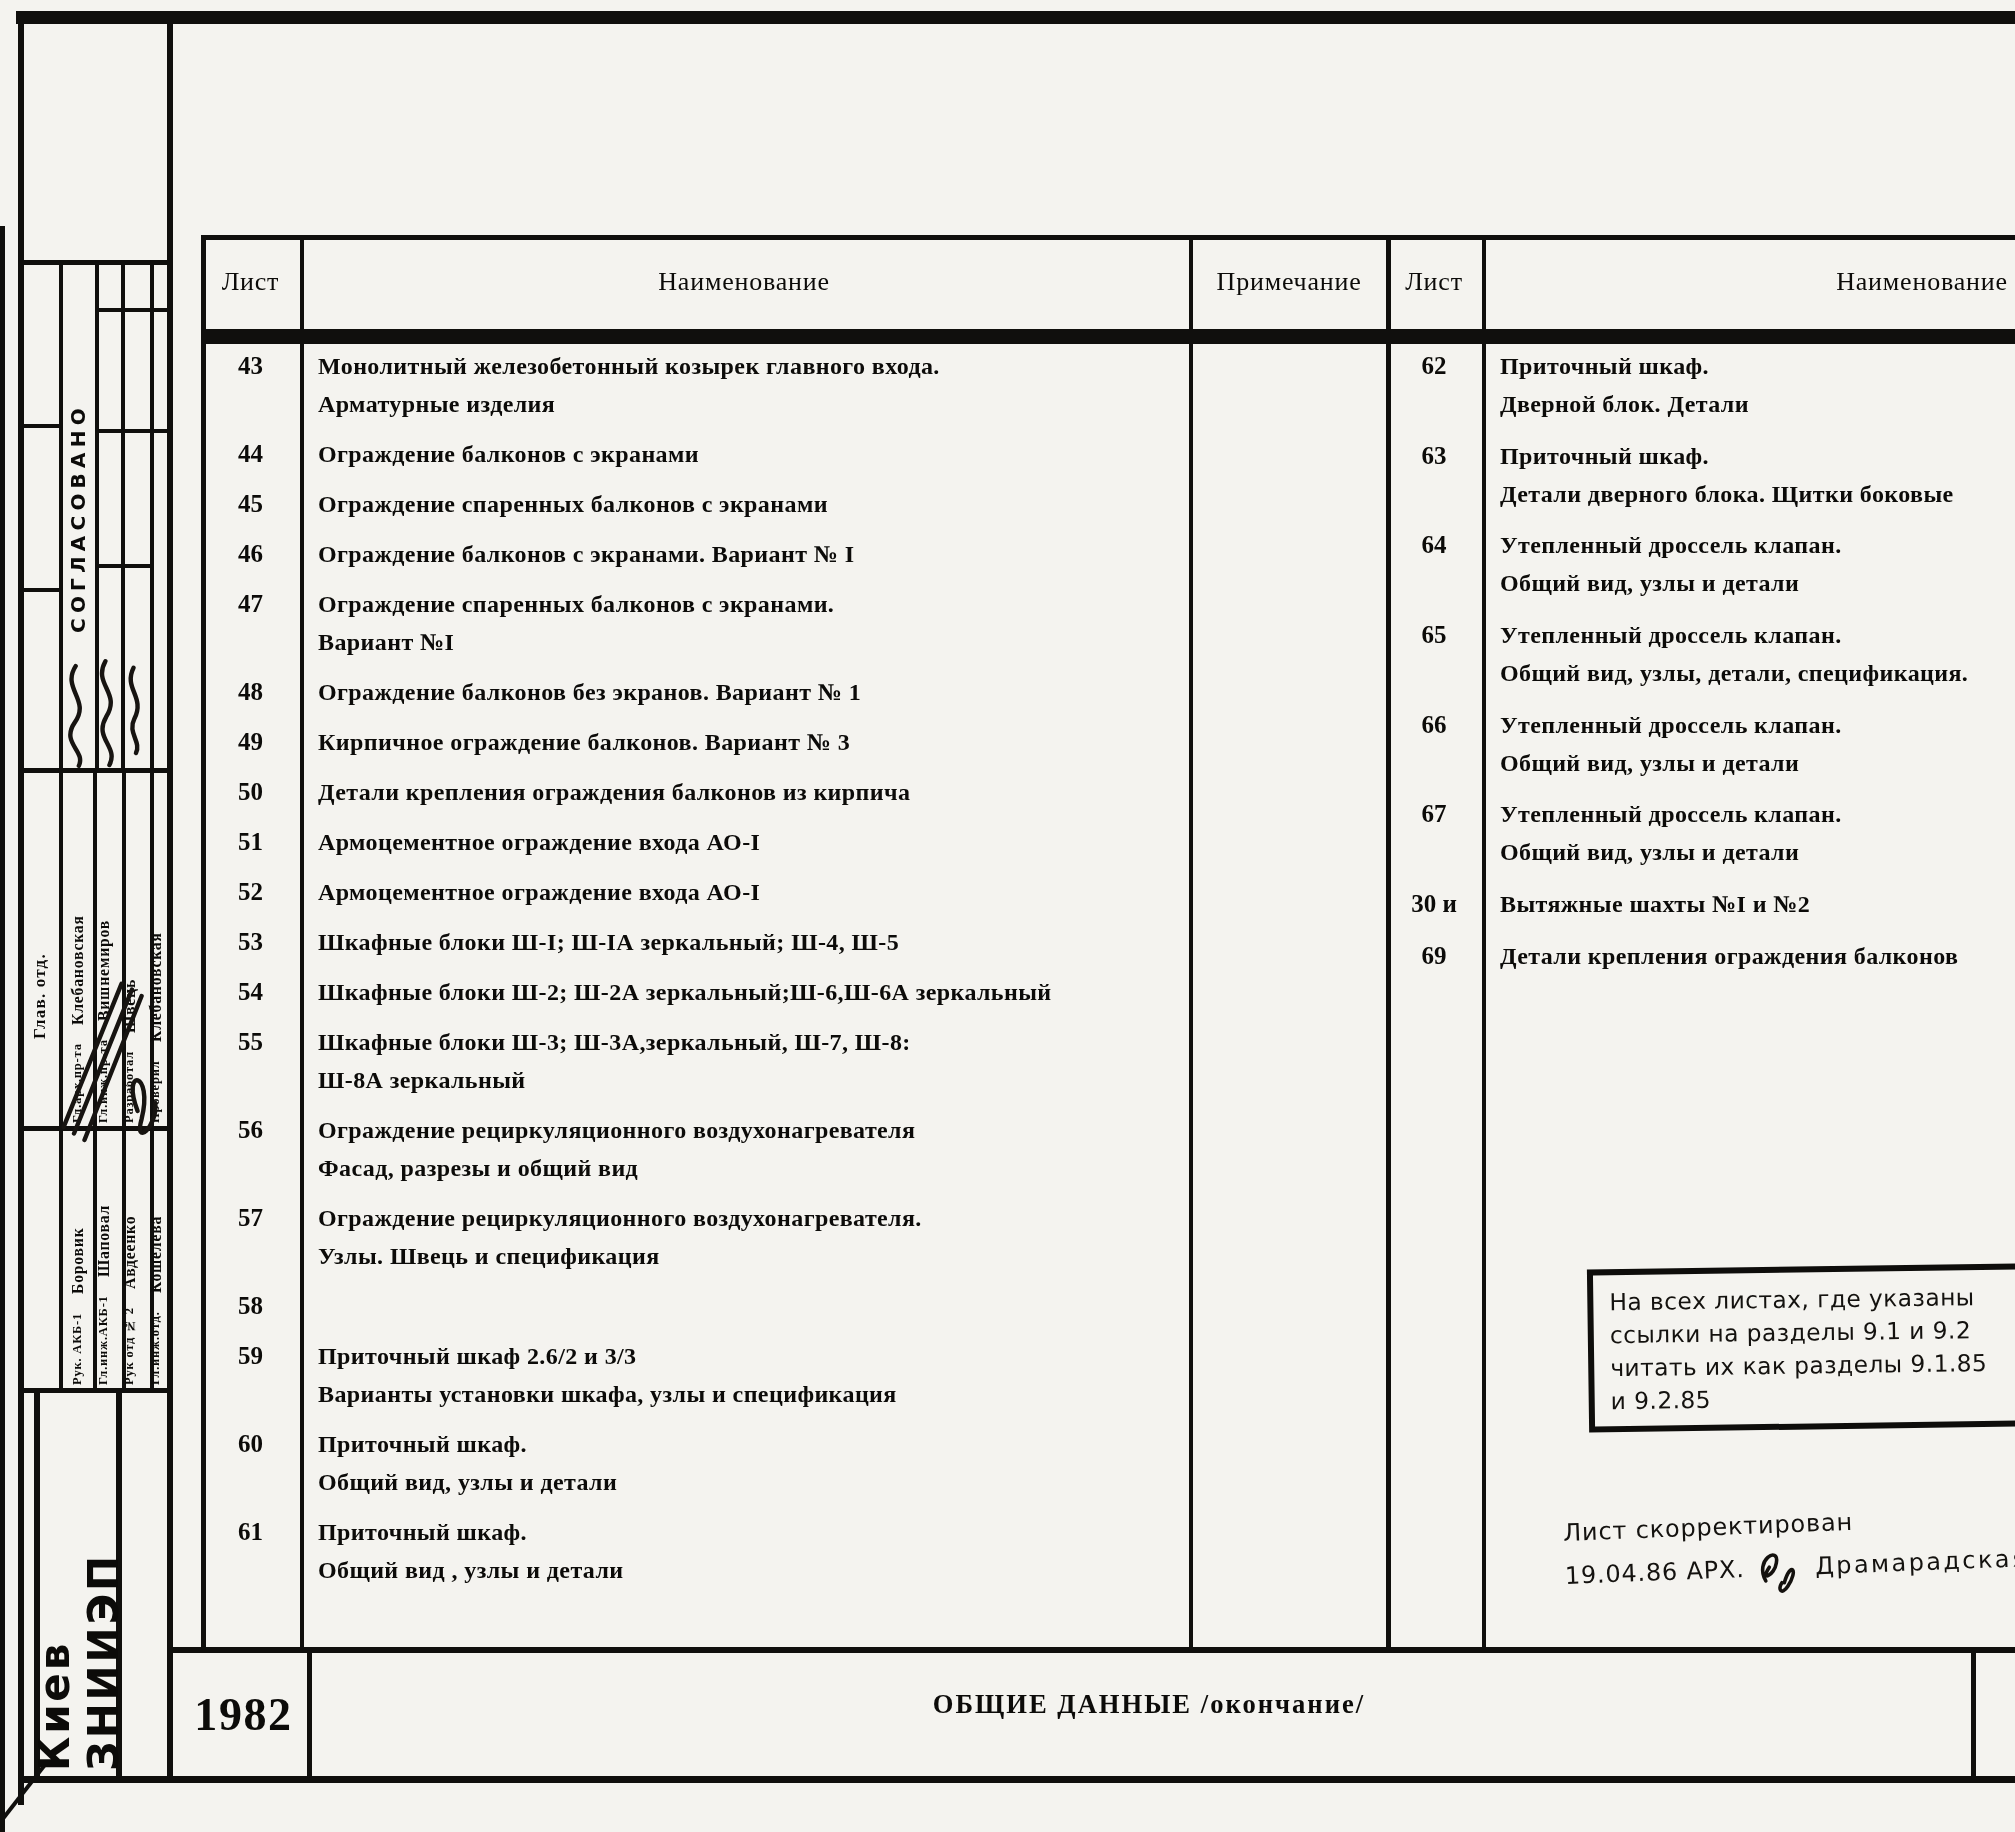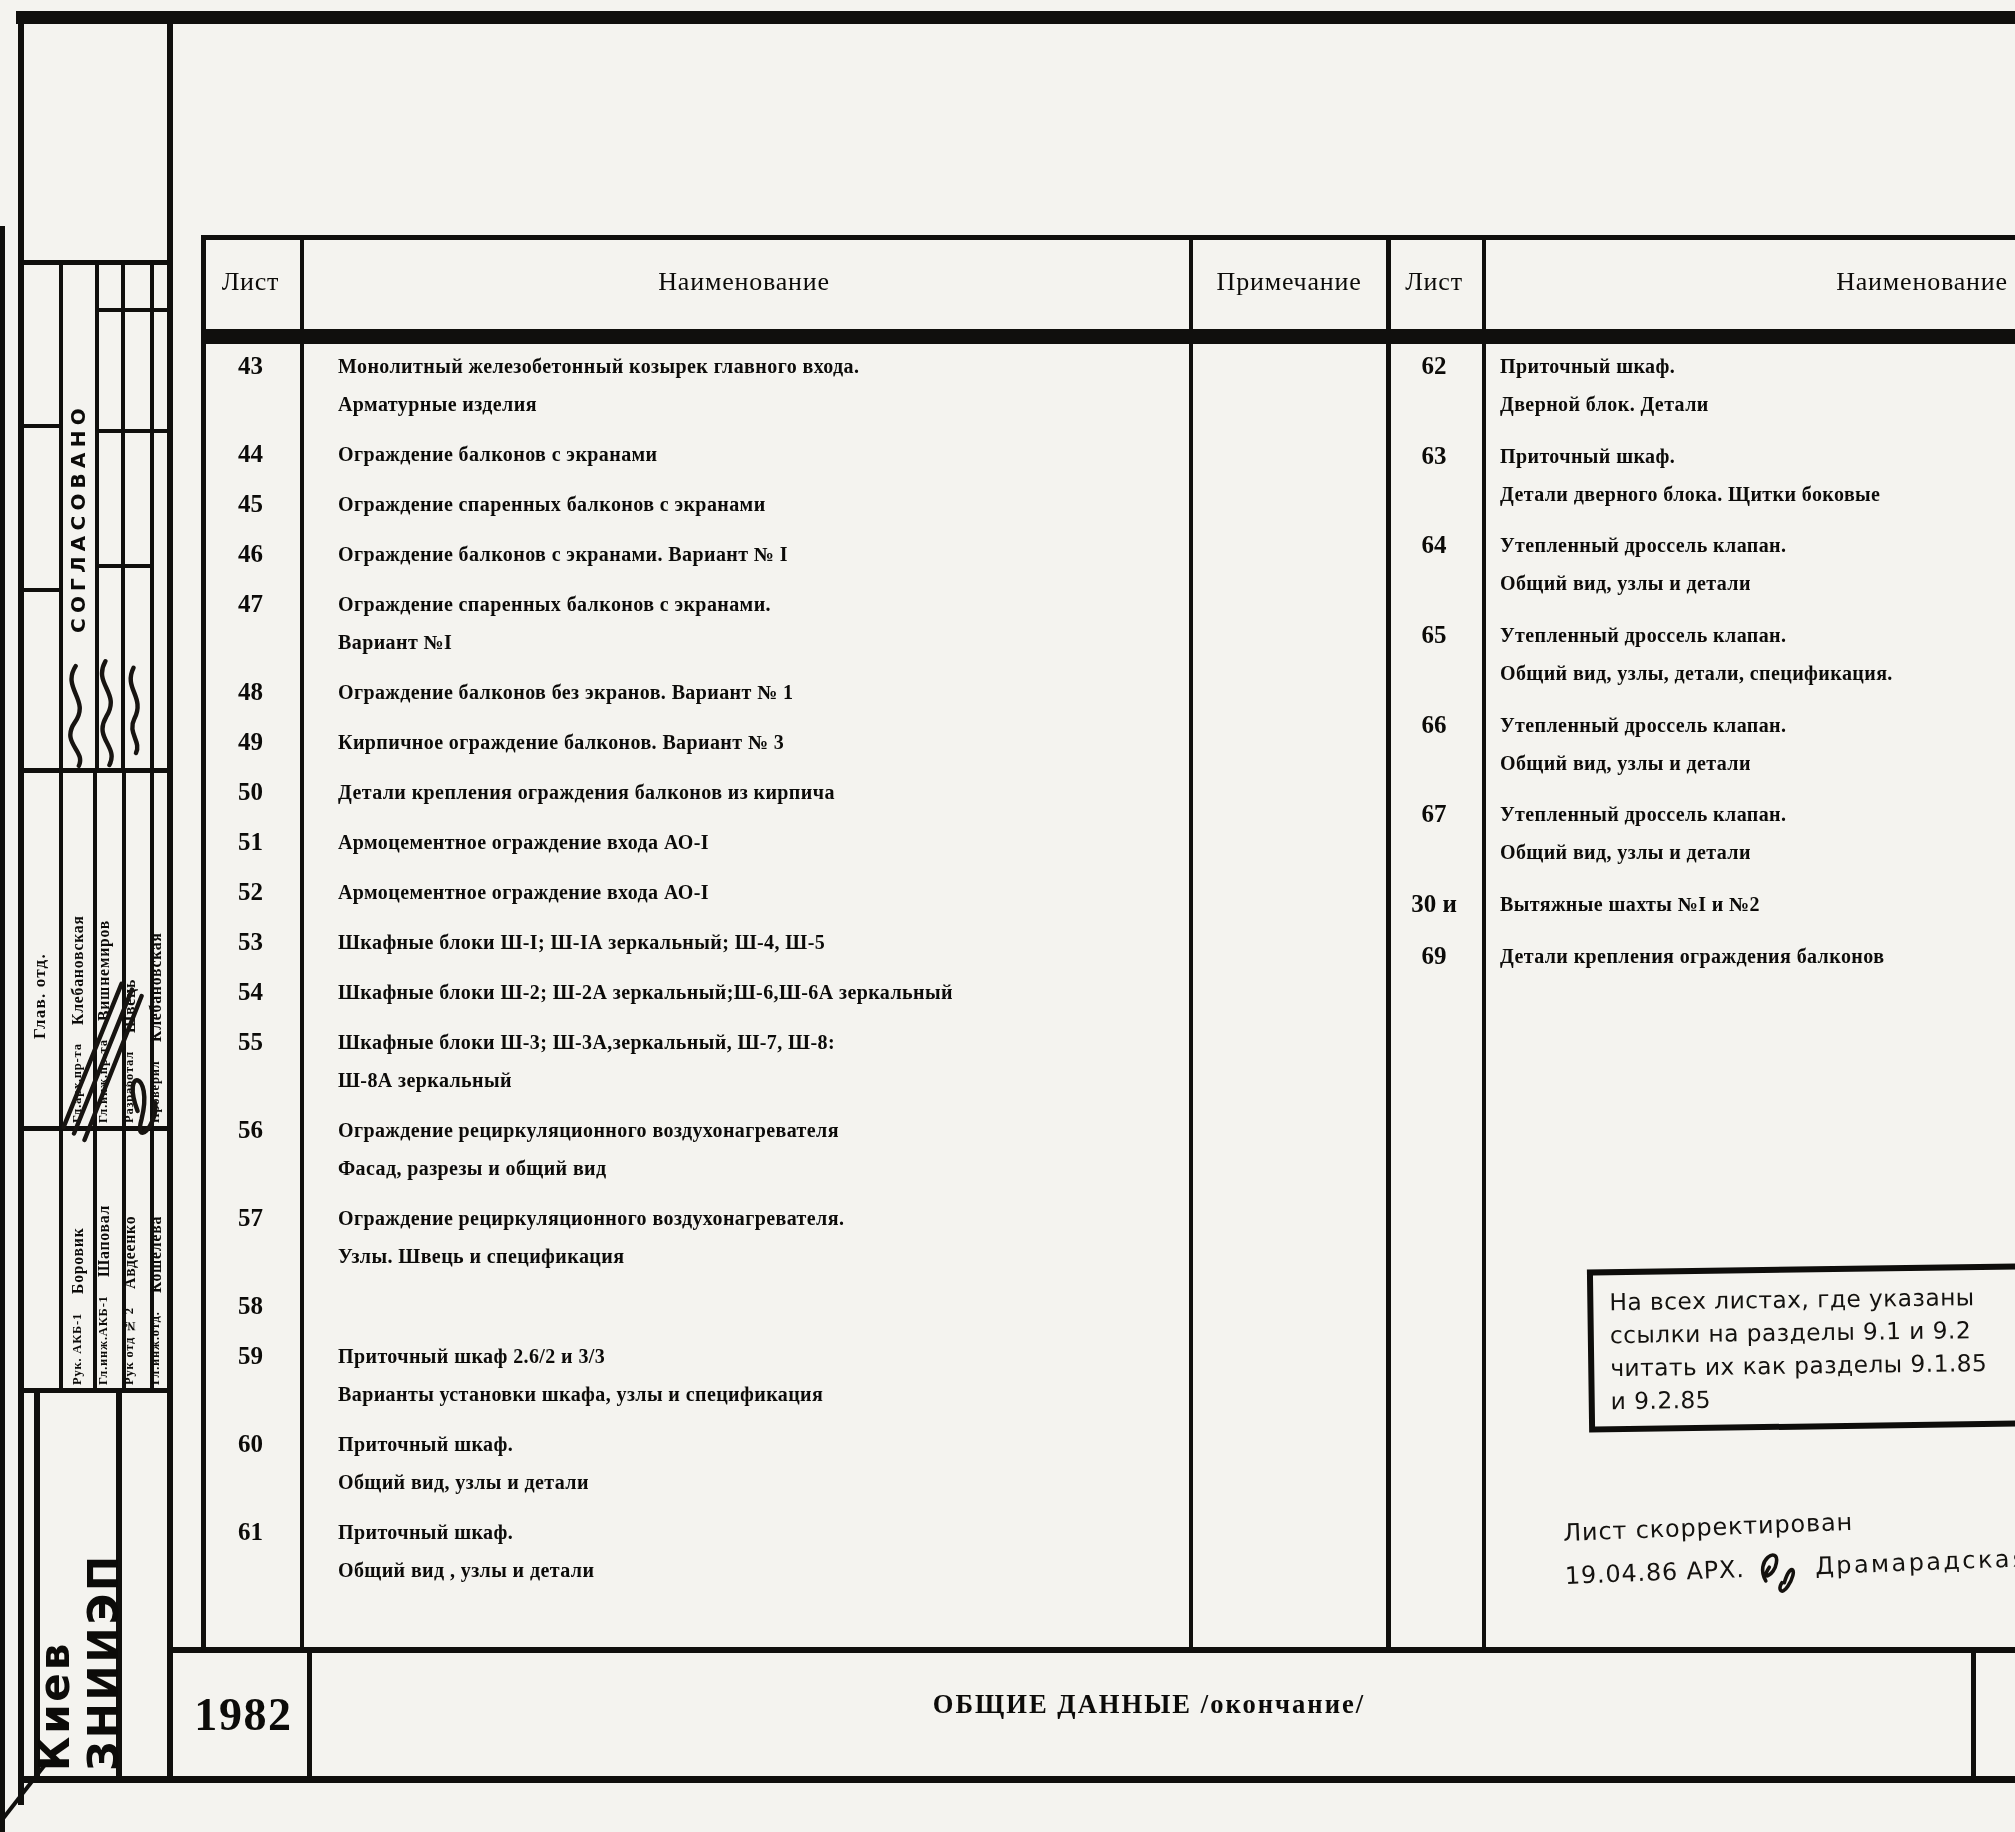--- a/index.html
+++ b/index.html
@@ -12,25 +12,25 @@
   .hand{font-family:"DejaVu Sans",sans-serif;font-weight:400;color:#14120f;}
   .vtext{writing-mode:vertical-rl;transform:rotate(180deg);display:flex;align-items:center;justify-content:center;}
   .tableC{position:absolute;top:235px;height:1413px;}
   .tbl-left{left:201px;width:1189px;}
   .tbl-right{left:1386px;width:1215px;}
   .thead{position:absolute;top:0;left:0;right:0;height:94px;display:flex;align-items:center;
          font-weight:400;font-size:26px;letter-spacing:0.8px;}
   .th{text-align:center;}
   .tbody{position:absolute;top:112px;left:0;right:0;}
   .trow{display:flex;align-items:flex-start;}
-  .tbl-left .trow{margin-bottom:12px;gap:20px;}
+  .tbl-left .trow{margin-bottom:12px;}
   .tbl-right .trow{margin-bottom:13.7px;}
   .tnum{flex:0 0 99px;text-align:center;font-size:25px;line-height:38px;font-weight:700;}
   .tbl-right .tnum{flex:0 0 96px;}
-  .tname{font-size:20px;line-height:38px;letter-spacing:0.4px;padding-left:18px;font-weight:700;}
+  .tname{font-size:24px;line-height:38px;letter-spacing:0.4px;padding-left:18px;font-weight:700;}
   .strips{position:absolute;display:flex;flex-direction:row;}
   .strip{flex:1 1 0;writing-mode:vertical-rl;transform:rotate(180deg);
          display:flex;align-items:center;justify-content:flex-start;
          font-family:"Liberation Serif",serif;font-weight:700;padding-block-start:5.6px;}
   .strip .role{font-size:12.5px;letter-spacing:0.8px;}
   .strip .name{font-size:15.7px;letter-spacing:0.8px;margin-inline-start:18.5px;}
   .notebox{position:absolute;border:6.4px solid #0e0d0b;background:transparent;
            transform:rotate(-0.8deg);padding:10.5px 13.7px 8px 16px;}
   .notebox div{font-size:23.4px;line-height:33px;letter-spacing:0.4px;}
   svg.sig{position:absolute;overflow:visible;}

